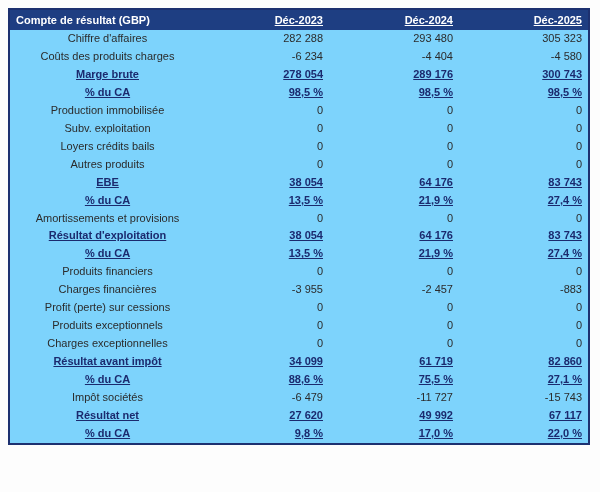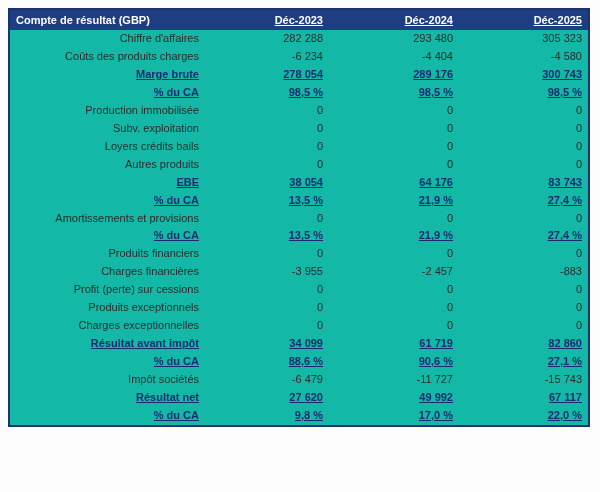--- a/index.html
+++ b/index.html
@@ -16,21 +16,21 @@
     background: var(--page-bg);
     font-family: "Liberation Sans", sans-serif;
     overflow: hidden;
   }
   .page { padding: 8px 7px 14px 8px; }
   table.pnl {
     border-collapse: collapse;
     table-layout: fixed;
     width: 578px;
     border: 2px solid var(--border-color);
-    background: #14b8a6;
+    background: #7dd3fc;
   }
   col.c-label { width: 190px; }
   col.c-val   { width: 130px; }
   thead th {
     background: var(--header-bg);
     color: var(--header-text);
     font-size: 11px;
     font-weight: bold;
     height: 21px;
     white-space: nowrap;
@@ -39,21 +39,21 @@
   thead th.h-label { text-align: left; padding-left: 6px; }
   thead th.h-val   { text-align: right; padding-right: 6px; text-decoration: underline; }
   tbody td {
     font-size: 11px;
     height: 17.95px;
     line-height: 17.95px;
     color: var(--regular-text);
     white-space: nowrap;
     overflow: hidden;
   }
-  tbody td.t-label { text-align: right; padding-left: 6px; }
+  tbody td.t-label { text-align: center; padding-left: 6px; }
   tbody td.t-val   { text-align: right; padding-right: 6px; }
   tbody tr.bold td {
     font-weight: bold;
     color: var(--bold-text);
     text-decoration: underline;
   }
 </style>
 </head>
 <body>
 
@@ -134,20 +134,26 @@
           <td class="t-val">21,9 %</td>
           <td class="t-val">27,4 %</td>
         </tr>
         <tr>
           <td class="t-label">Amortissements et provisions</td>
           <td class="t-val">0</td>
           <td class="t-val">0</td>
           <td class="t-val">0</td>
         </tr>
         <tr class="bold">
+          <td class="t-label">Résultat d'exploitation</td>
+          <td class="t-val">38 054</td>
+          <td class="t-val">64 176</td>
+          <td class="t-val">83 743</td>
+        </tr>
+        <tr class="bold">
           <td class="t-label">% du CA</td>
           <td class="t-val">13,5 %</td>
           <td class="t-val">21,9 %</td>
           <td class="t-val">27,4 %</td>
         </tr>
         <tr>
           <td class="t-label">Produits financiers</td>
           <td class="t-val">0</td>
           <td class="t-val">0</td>
           <td class="t-val">0</td>
@@ -178,21 +184,21 @@
         </tr>
         <tr class="bold">
           <td class="t-label">Résultat avant impôt</td>
           <td class="t-val">34 099</td>
           <td class="t-val">61 719</td>
           <td class="t-val">82 860</td>
         </tr>
         <tr class="bold">
           <td class="t-label">% du CA</td>
           <td class="t-val">88,6 %</td>
-          <td class="t-val">90,6 %</td>
+          <td class="t-val">75,5 %</td>
           <td class="t-val">27,1 %</td>
         </tr>
         <tr>
           <td class="t-label">Impôt sociétés</td>
           <td class="t-val">-6 479</td>
           <td class="t-val">-11 727</td>
           <td class="t-val">-15 743</td>
         </tr>
         <tr class="bold">
           <td class="t-label">Résultat net</td>

